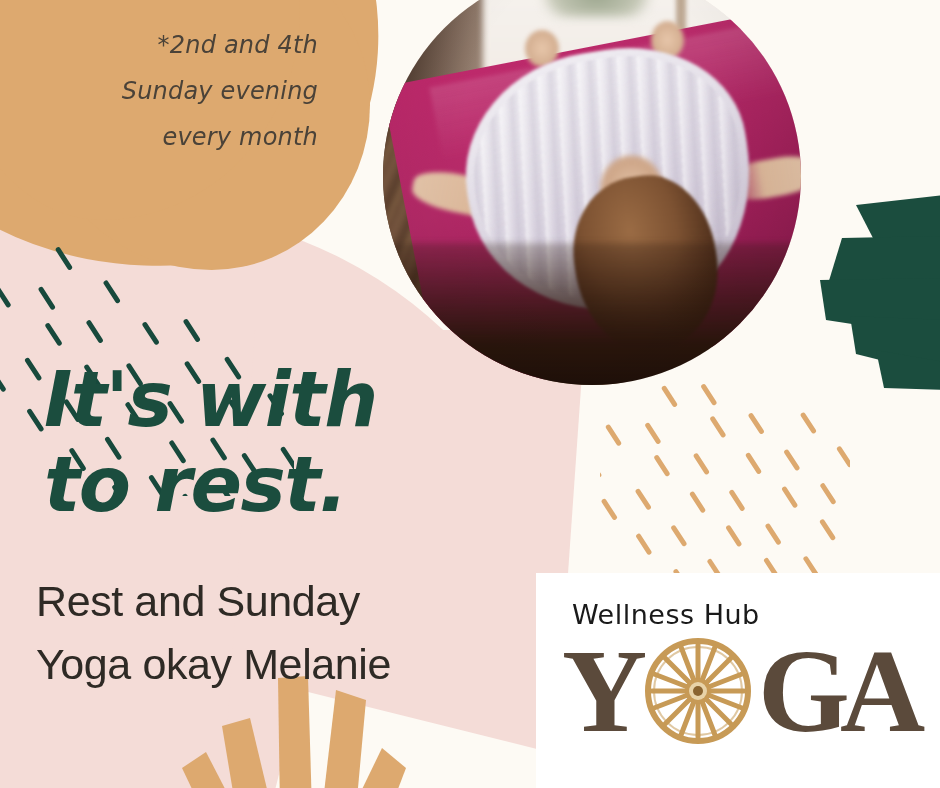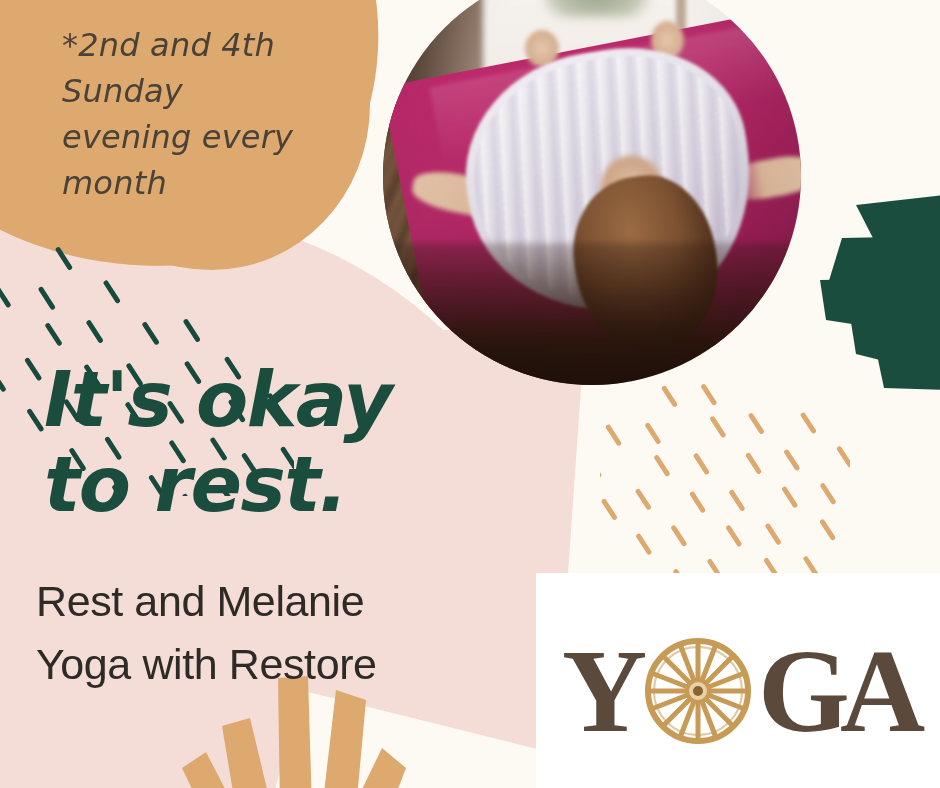--- a/index.html
+++ b/index.html
@@ -178,24 +178,24 @@
   #green-leaf { left: 812px; top: 192px; width: 132px; height: 198px; }
   #tan-leaf   { left: 176px; top: 660px; width: 230px; height: 150px; }
 
   
   .dash-field { pointer-events: none; }
 
   
   #note-text {
     left: 62px; top: 22px;
     width: 256px;
-    text-align: left;
+    text-align: right;
     font-family: "DejaVu Sans", sans-serif;
     font-style: italic;
-    font-size: 32px;
+    font-size: 24px;
     line-height: 46px;
     color: #4A4238;
     letter-spacing: 0.2px;
   }
   #headline {
     left: 44px; top: 360px;
     width: 400px;
     font-family: "DejaVu Sans", sans-serif;
     font-style: italic;
     font-weight: bold;
@@ -387,30 +387,31 @@
         <rect x="124" y="254" width="5" height="24" rx="2.5"></rect>
         <rect x="158" y="274" width="5" height="24" rx="2.5"></rect>
         <rect x="192" y="252" width="5" height="24" rx="2.5"></rect>
       </g>
     </g>
   </svg>
 
   <div class="layer" id="note-text">*2nd and 4th Sunday evening every month</div>
 
   <div class="layer" id="headline">
-    <span class="l1">It's okay</span>
+    <span class="l1">It's with</span>
     <span class="l2">to rest.</span>
   </div>
 
   <div class="layer" id="details">
-    <span>Rest and Melanie</span>
-    <span>Yoga with Restore</span>
+    <span>Rest and Sunday</span>
+    <span>Yoga okay Melanie</span>
   </div>
 
   <div class="layer" id="logo-card">
+    <div id="logo-brand">Wellness Hub</div>
     <div id="logo-word">
       <span class="sketch-letter" style="left:0px;  top:0px;">Y</span>
       <span class="sketch-letter" style="left:196px;top:0px;">G</span>
       <span class="sketch-letter" style="left:278px;top:0px;">A</span>
 
       <svg id="logo-wheel" viewBox="0 0 108 108">
         <g stroke="#C79A56" fill="none">
           <circle cx="54" cy="54" r="50" stroke-width="6"></circle>
           <circle cx="54" cy="54" r="44" stroke-width="2" stroke-opacity="0.55"></circle>
           <g stroke-width="5" stroke-linecap="round">

